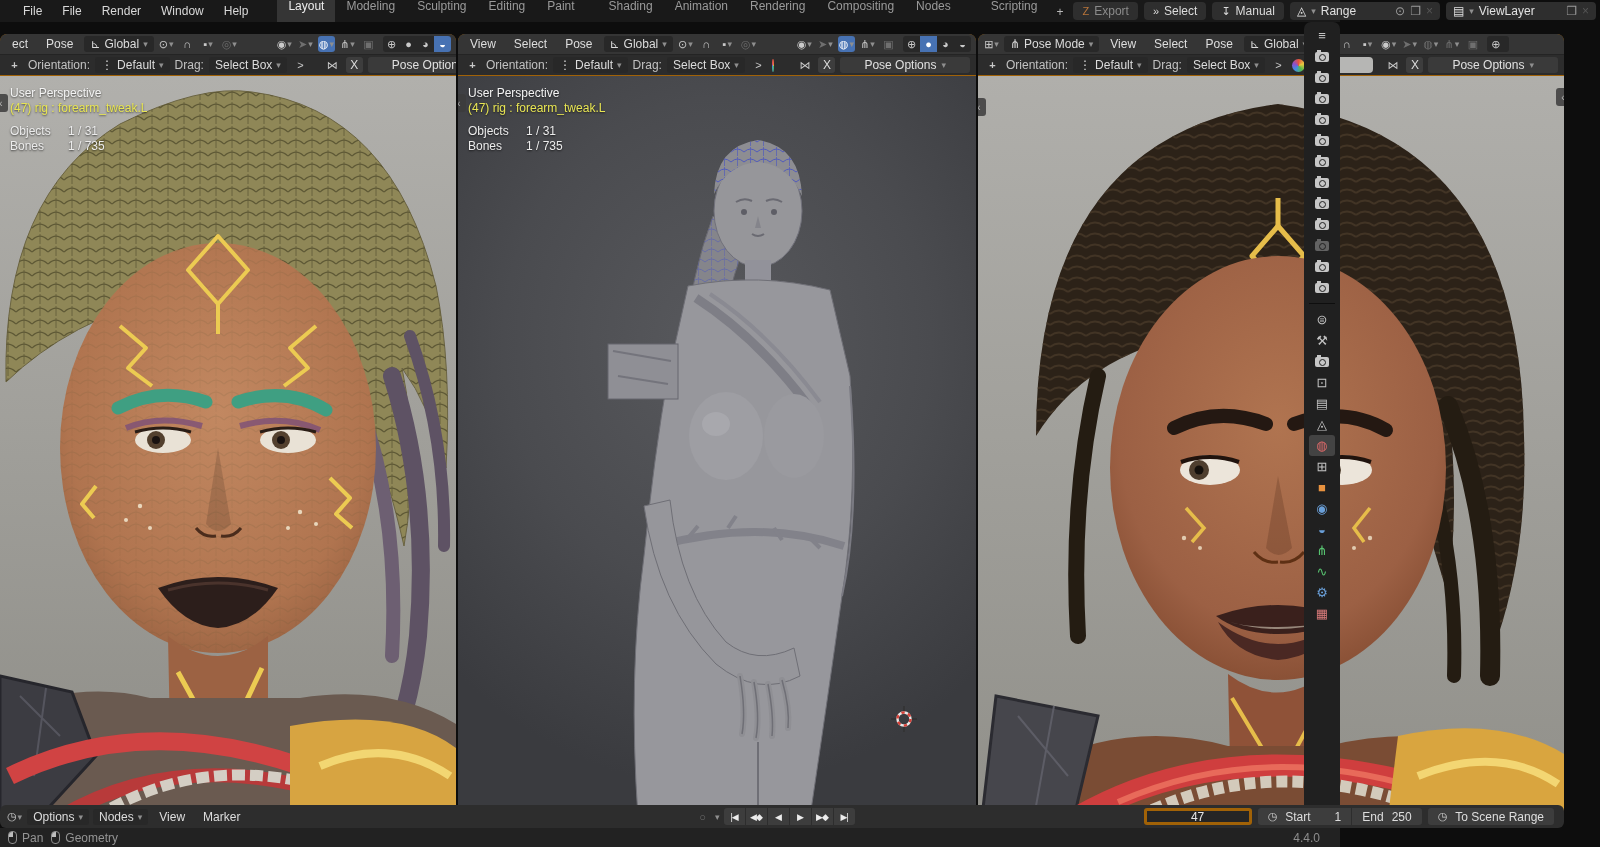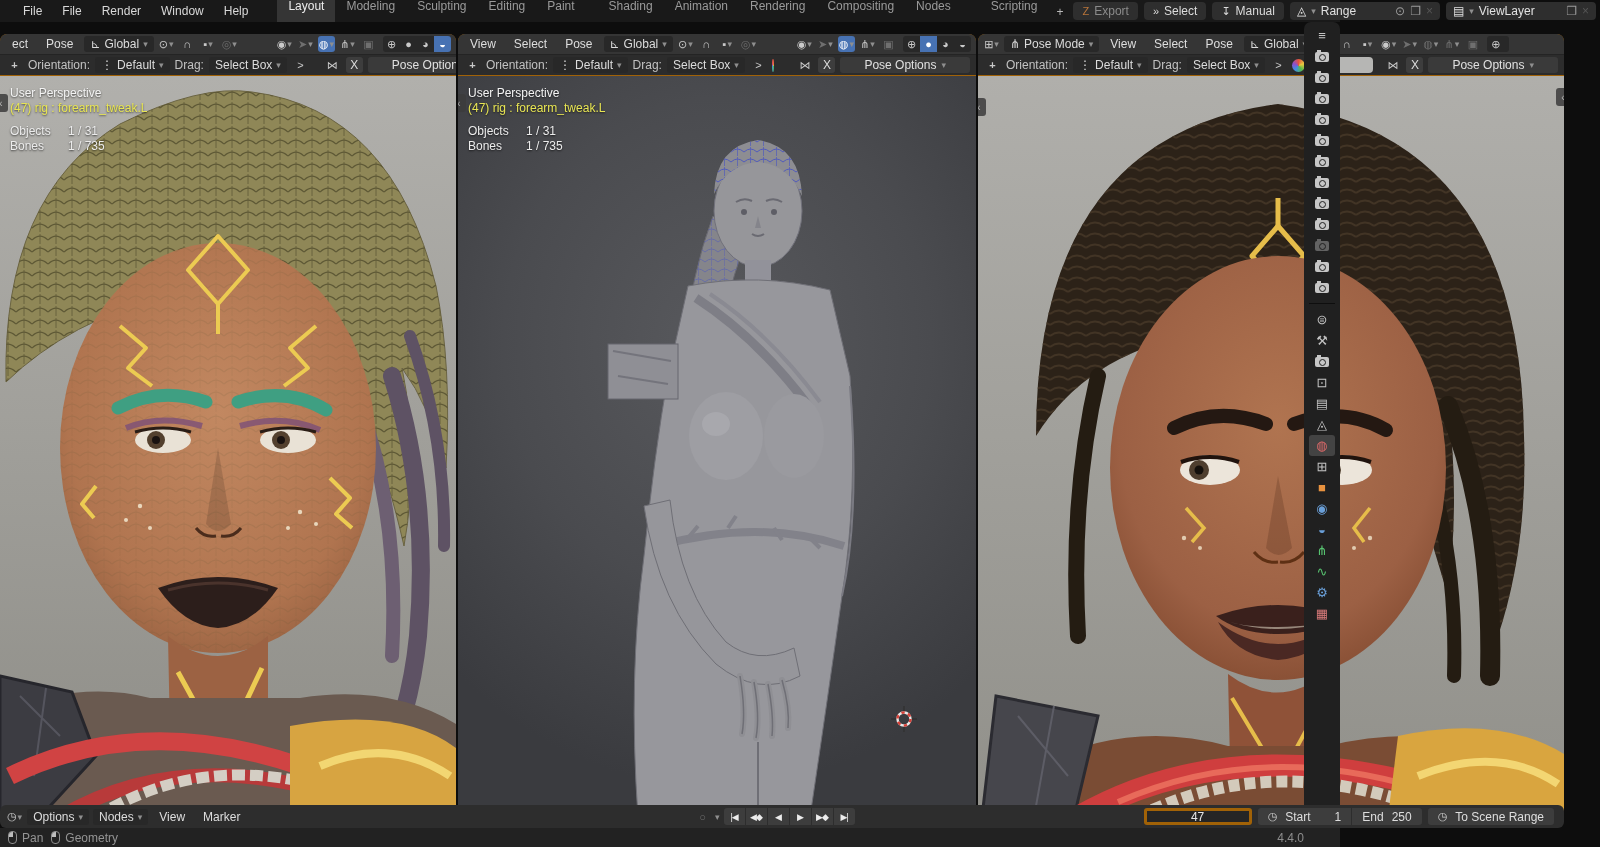--- a/index.html
+++ b/index.html
@@ -106,21 +106,21 @@
   .rangeseg:first-child{border-radius:3px 0 0 3px}.rangeseg:last-child{border-radius:0 3px 3px 0}
   .clock{font-size:11px;color:#c9c9c9}
 
   
   #statusbar{position:absolute;top:828px;left:0;right:0;height:19px;background:#222;
     display:flex;align-items:center;gap:8px;padding:0 8px;color:#949494}
   .mgrp{display:flex;align-items:center;gap:5px}
   .mouse{width:9px;height:13px;border:1px solid #8f8f8f;border-radius:4px;position:relative}
   .mouse::before{content:"";position:absolute;left:0;top:0;width:4px;height:5px;
     background:#bdbdbd;border-radius:3px 0 0 0}
-  #version{margin-left:auto;margin-right:28px;color:#8d8d8d}
+  #version{margin-left:auto;margin-right:12px;color:#8d8d8d}
 </style>
 </head>
 <body>
 
 <div id="app">
 
   <header id="topbar">
     <span class="blogo"></span>
     <span class="tmenu">File</span>
     <span class="tmenu">File</span>

